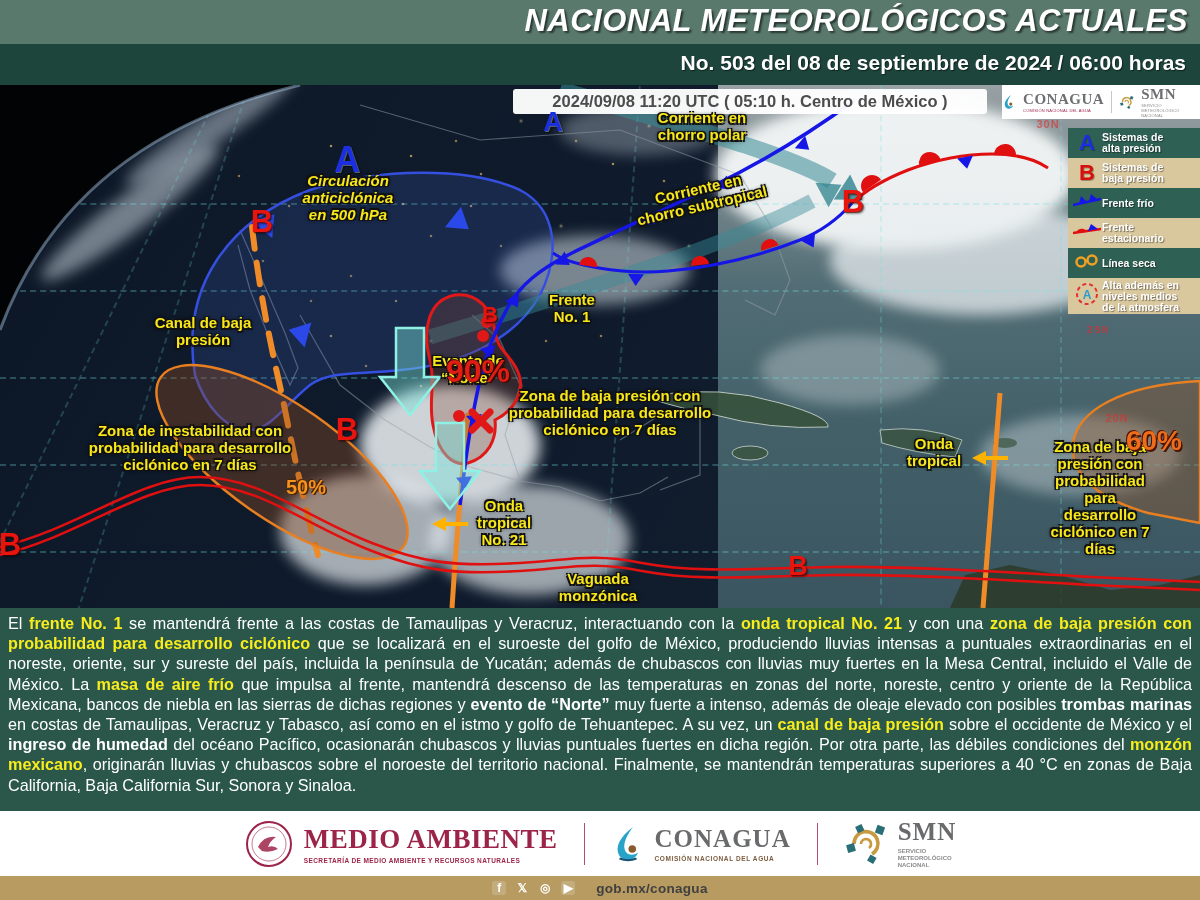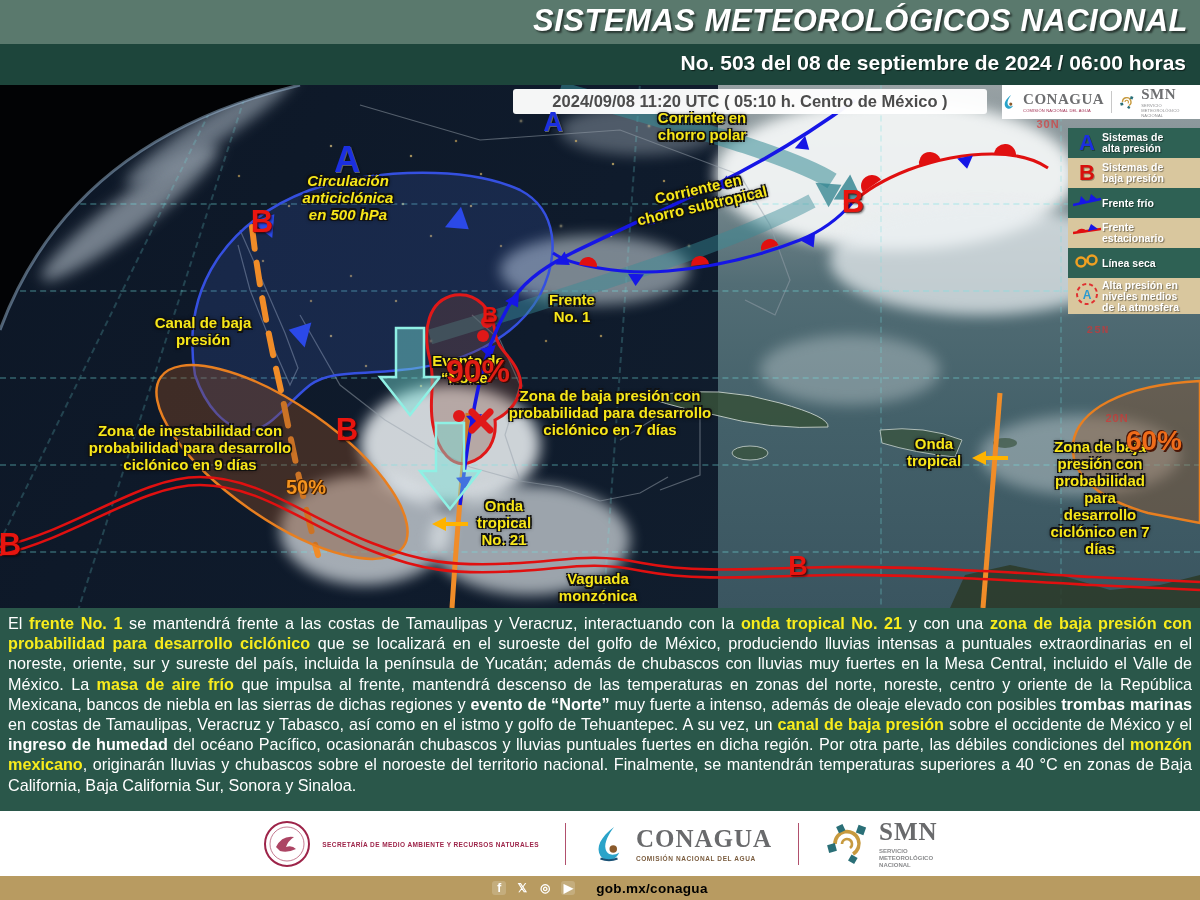--- a/index.html
+++ b/index.html
@@ -62,29 +62,29 @@
   .footwhite{position:absolute;left:0;top:811px;width:1200px;height:65px;background:#fff;display:flex;align-items:center;justify-content:center;gap:26px;}
   .fdiv{width:1px;height:42px;background:#9d2449;opacity:.8;}
   .fgrp{display:flex;align-items:center;gap:10px;}
   .ma-title{font-family:"Liberation Serif",serif;font-weight:bold;color:#9d2449;font-size:27px;letter-spacing:.5px;}
   .ma-sub{font-size:6.5px;color:#9d2449;font-weight:bold;letter-spacing:.4px;margin-top:2px;}
   .cn-title{font-family:"Liberation Serif",serif;font-weight:bold;color:#696a6c;font-size:25px;letter-spacing:1px;}
   .cn-sub{font-size:6.5px;color:#7a5c3e;font-weight:bold;letter-spacing:.6px;margin-top:2px;}
   .smn-sub{font-size:6px;color:#8a8b8d;font-weight:bold;line-height:7px;margin-top:2px;white-space:pre-line;}
   .goldbar{position:absolute;left:0;top:876px;width:1200px;height:24px;background:#b89b61;display:flex;align-items:center;justify-content:center;gap:9px;}
   .soc{color:#fff;font-size:12px;font-weight:bold;width:14px;height:14px;line-height:14px;text-align:center;background:rgba(255,255,255,.18);border-radius:3px;}
-  .goldtxt{color:#000000;font-size:13.5px;font-weight:bold;letter-spacing:.3px;margin-left:12px;}
+  .goldtxt{color:#404040;font-size:13.5px;font-weight:bold;letter-spacing:.3px;margin-left:12px;}
 </style>
 </head>
 <body>
 
 <div class="page">
 
   <div class="band1">
-    <div class="t">SISTEMAS METEOROLÓGICOS NACIONAL</div>
+    <div class="t">NACIONAL METEOROLÓGICOS ACTUALES</div>
   </div>
   <div class="band2">
     <div class="t">No. 503 del 08 de septiembre de 2024 / 06:00 horas</div>
   </div>
 
   <div class="map">
     <div class="dayside"></div>
 
     <div class="cloud" style="left:715px;top:15px;width:360px;height:150px;background:rgba(246,248,249,.92);"></div>
     <div class="cloud" style="left:830px;top:120px;width:300px;height:110px;background:rgba(232,238,240,.75);"></div>
@@ -277,21 +277,21 @@
         </div>
         <div class="ltxt">Línea seca</div>
       </div>
       <div class="lrow b">
         <div class="lsym">
           <svg width="26" height="26" viewBox="0 0 26 26">
               <circle cx="13" cy="13" r="10" stroke="#e03030" stroke-width="2" stroke-dasharray="4 3" fill="none"></circle>
               <text x="13" y="18" text-anchor="middle" font-size="12" font-weight="bold" fill="#2a9ad0">A</text>
             </svg>
         </div>
-        <div class="ltxt">Alta presión en
+        <div class="ltxt">Alta además en
 niveles medios
 de la atmosfera</div>
       </div>
     </div>
 
     <div class="lat" style="left:1048px;top:39px;">30N</div>
     <div class="lat" style="left:1098px;top:245px;font-family:Liberation Mono, monospace;">25N</div>
     <div class="lat" style="left:1117px;top:333px;">20N</div>
 
     <div class="mkA" style="left:347px;top:75px;font-size:36px;">A</div>
@@ -314,21 +314,21 @@
 presión</div>
     <div class="mlabel" style="left:572px;top:223px;">Frente
 No. 1</div>
     <div class="mlabel" style="left:436px;top:284px;margin-left:32px;">Evento de
 “Norte”</div>
     <div class="mlabel" style="left:610px;top:327px;">Zona de baja presión con
 probabilidad para desarrollo
 ciclónico en 7 días</div>
     <div class="mlabel" style="left:190px;top:362px;">Zona de inestabilidad con
 probabilidad para desarrollo
-ciclónico en 9 días</div>
+ciclónico en 7 días</div>
     <div class="mlabel" style="left:504px;top:437px;">Onda
 tropical
 No. 21</div>
     <div class="mlabel" style="left:934px;top:367px;">Onda
 tropical</div>
     <div class="mlabel" style="left:1100px;top:412px;">Zona de baja presión con
 probabilidad para desarrollo
 ciclónico en 7 días</div>
     <div class="mlabel" style="left:598px;top:502px;">Vaguada
 monzónica</div>
@@ -343,20 +343,21 @@
   </div>
 
   <div class="footwhite">
     <div class="fgrp">
       <svg width="50" height="50" viewBox="0 0 50 50">
         <circle cx="25" cy="25" r="22" stroke="#9d2449" stroke-width="2" fill="none"></circle>
         <circle cx="25" cy="25" r="17" stroke="#9d2449" stroke-width="1" fill="none" opacity=".6"></circle>
         <path d="M14,28 Q20,16 32,18 Q26,22 24,28 Q30,26 34,30 Q26,34 18,32 Z" fill="#9d2449" opacity=".85"></path>
       </svg>
       <div>
+        <div class="ma-title">MEDIO AMBIENTE</div>
         <div class="ma-sub">SECRETARÍA DE MEDIO AMBIENTE Y RECURSOS NATURALES</div>
       </div>
     </div>
     <div class="fdiv"></div>
     <div class="fgrp">
       <svg width="34" height="40" viewBox="0 0 20 22">
         <path d="M13,1 C5,7 2,13 5,18 C8,22 14,21 16,16 C13,18 9,18 8,14 C7,10 10,5 13,1 Z" fill="#2aa3c9"></path>
         <circle cx="12.5" cy="14" r="2.2" fill="#8a5a2b"></circle>
         <path d="M5,19.5 Q10,21.5 15,19.5" stroke="#1a5276" stroke-width="1.2" fill="none"></path>
       </svg>

